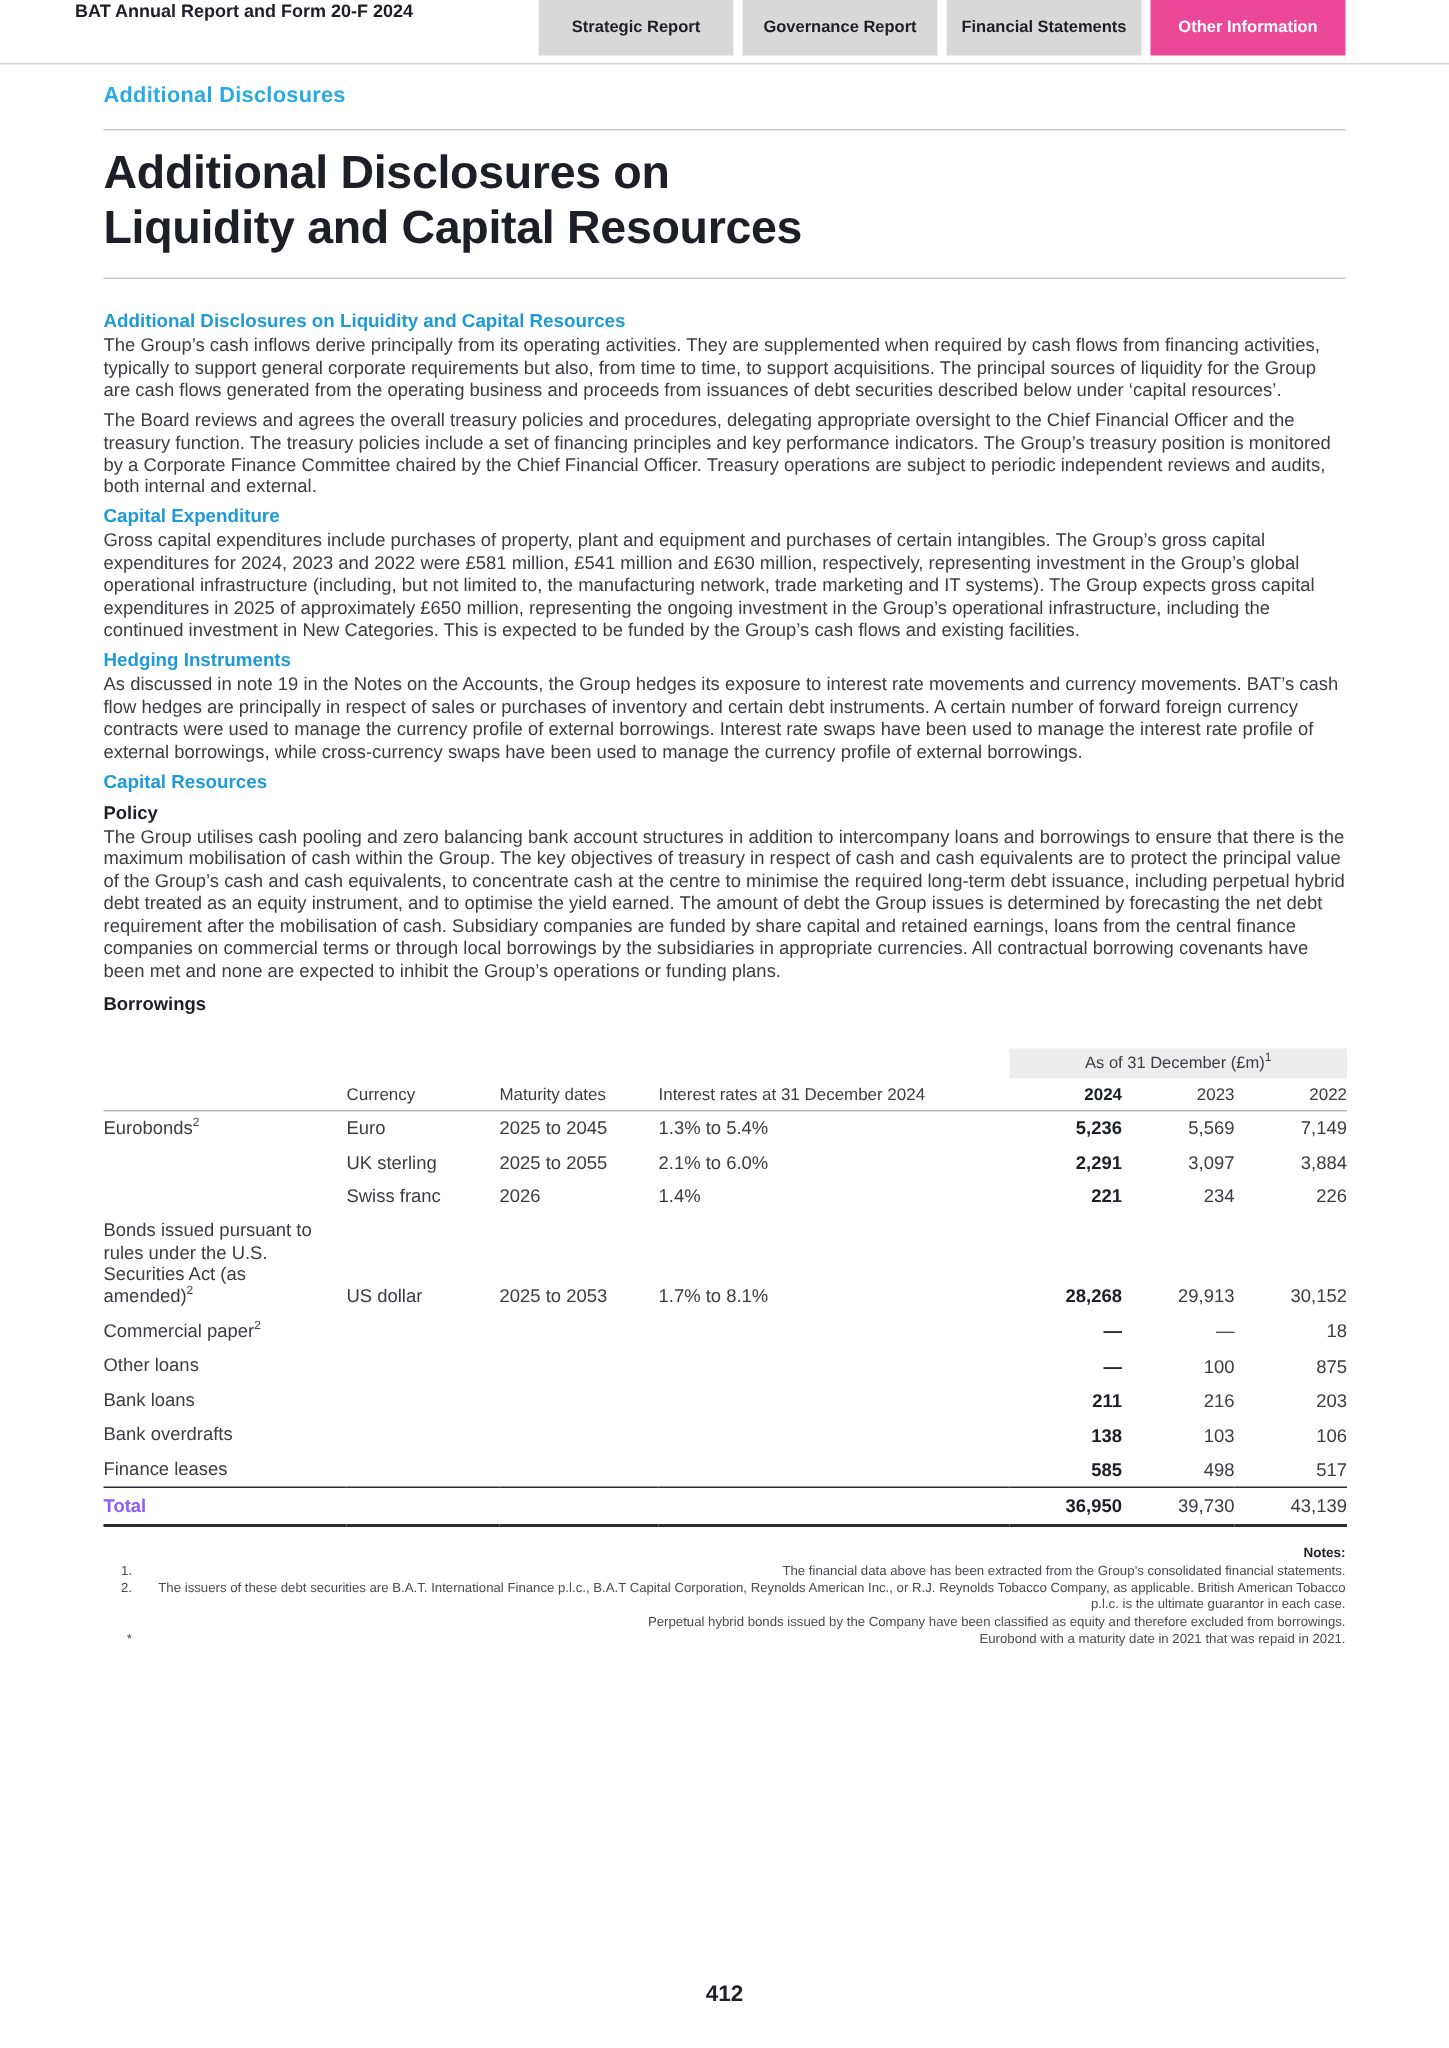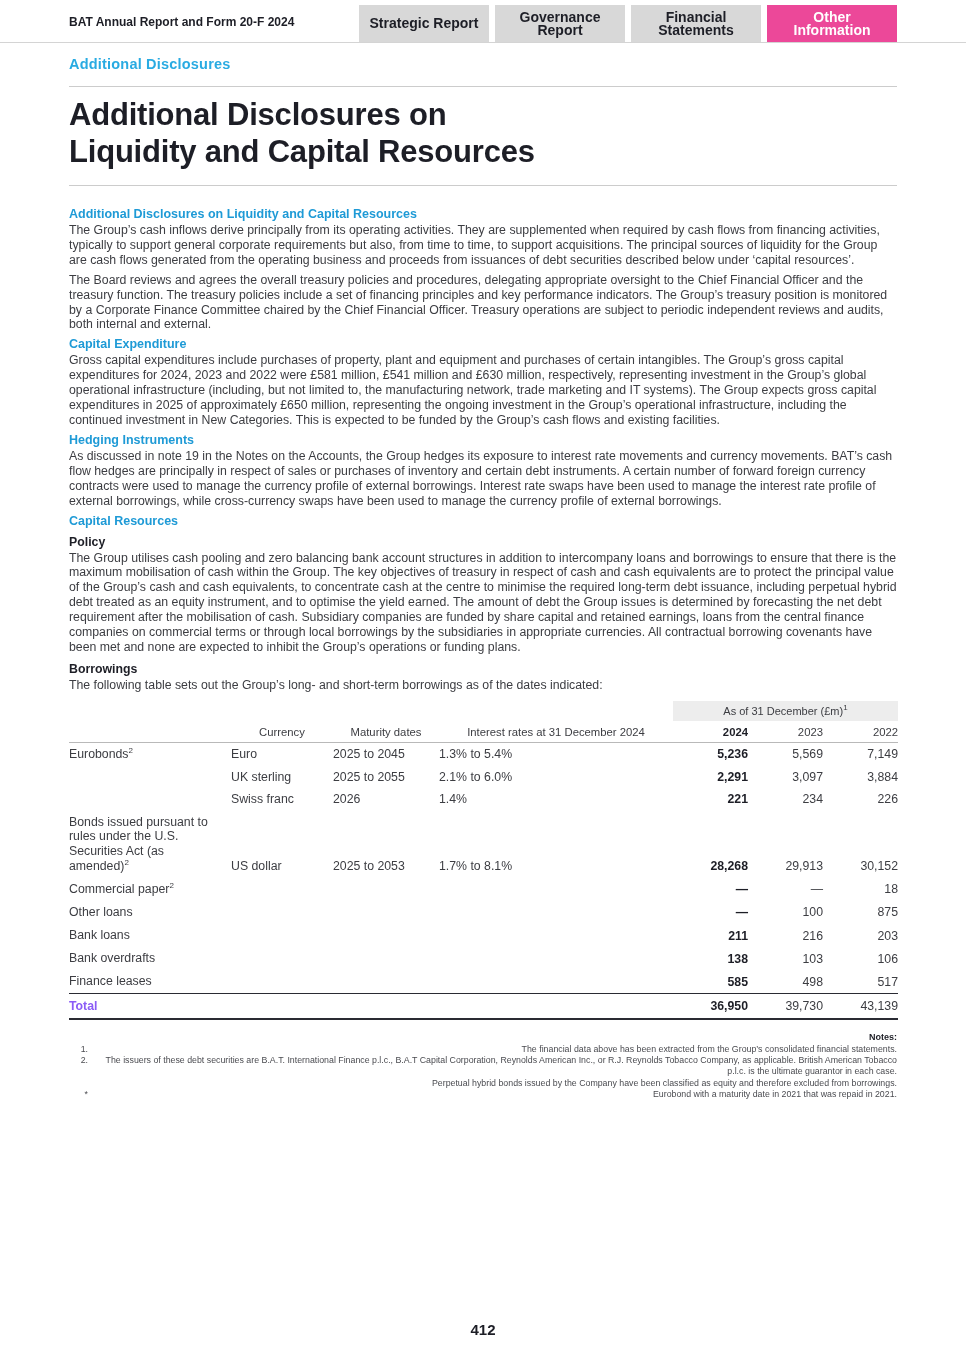--- a/index.html
+++ b/index.html
@@ -4,54 +4,54 @@
 <style>
   * { margin:0; padding:0; box-sizing:border-box; }
   html,body { background:#ffffff; }
   body {
     width:966px; height:1365px; position:relative;
     font-family:"Liberation Sans", sans-serif;
     color:#3c3d42; overflow:hidden;
   }
   
   .topbar {
-    display:flex; justify-content:space-between; align-items:flex-end;
+    display:flex; justify-content:space-between; 
     height:43px; border-bottom:1px solid #d4d4d4;
-    padding-left:69px; padding-right:69px;
+    padding-left:50px; padding-right:69px;
   }
   .topbar-title { font-size:12px; font-weight:bold; color:#1d1e26; padding-bottom:13px; }
   .tabs { display:flex; gap:6px; height:37px; }
   .tab {
     width:130px; display:flex; align-items:center; justify-content:center;
-    background:#d8d8d8; color:#1d1e26; font-size:14px; font-weight:bold;
+    background:#d8d8d8; color:#1d1e26; font-size:11px; font-weight:bold;
     text-align:center; line-height:13px; padding:0 6px; cursor:pointer;
   }
   .tab.active { background:#ec4899; color:#ffffff; }
   
   .content { padding:0 69px; }
   .eyebrow { margin-top:13px; font-size:14.5px; font-weight:bold; color:#29abe2; letter-spacing:0.2px; }
   .rule { border:none; border-top:1px solid #cccccc; height:0; }
   .rule-1 { margin-top:14px; }
   .page-title { margin-top:9px; font-size:31px; font-weight:bold; color:#1d1e26; line-height:37px; letter-spacing:-0.2px; }
   .rule-2 { margin-top:15px; }
   .sections { margin-top:21px; }
   .sec-heading { font-size:12.5px; font-weight:bold; color:#1e9ad6; margin-top:0; margin-bottom:2px; }
   .sub-heading { font-size:12.3px; font-weight:bold; color:#1d1e26; margin-top:7px; margin-bottom:2px; }
   p.body { font-size:12.3px; line-height:14.9px; color:#3c3d42; margin-bottom:5px; }
   
-  table.borrowings { width:100%; border-collapse:collapse; margin-top:8px; table-layout:fixed; }
+  table.borrowings { width:100%; border-collapse:collapse; margin-top:23px; table-layout:fixed; }
   col.c-label { width:162px; } col.c-currency { width:102px; }
   col.c-maturity { width:106px; } col.c-rates { width:234px; } col.c-year { width:75px; }
   td, th { vertical-align:bottom; }
   tr.band-row td.band {
     background:#ededed; text-align:center; font-size:11px; color:#3c3d42;
     padding:4px 0 4px 0;
   }
   tr.head-row th {
-    font-weight:normal; font-size:11.3px; color:#3c3d42; text-align:center;
+    font-weight:normal; font-size:11.3px; color:#3c3d42; text-align:left;
     padding:5px 0 4px 0; border-bottom:1px solid #b9b9b9;
   }
   tr.head-row th.num { text-align:right; }
   tr.head-row th.y24 { font-weight:bold; color:#1d1e26; }
   tbody td { font-size:12.3px; color:#3c3d42; padding:4px 0 4.5px 0; }
   tbody td.num { text-align:right; }
   tbody td.y24 { font-weight:bold; color:#1d1e26; }
   tbody td.lbl { padding-right:8px; line-height:14.6px; }
   sup { font-size:8px; vertical-align:super; line-height:0; }
   tr.total-row td {
@@ -105,21 +105,20 @@
     <p class="body">Gross capital expenditures include purchases of property, plant and equipment and purchases of certain intangibles. The Group’s gross capital expenditures for 2024, 2023 and 2022 were £581 million, £541 million and £630 million, respectively, representing investment in the Group’s global operational infrastructure (including, but not limited to, the manufacturing network, trade marketing and IT systems). The Group expects gross capital expenditures in 2025 of approximately £650 million, representing the ongoing investment in the Group’s operational infrastructure, including the continued investment in New Categories. This is expected to be funded by the Group’s cash flows and existing facilities.</p>
 
     <h3 class="sec-heading">Hedging Instruments</h3>
     <p class="body">As discussed in note 19 in the Notes on the Accounts, the Group hedges its exposure to interest rate movements and currency movements. BAT’s cash flow hedges are principally in respect of sales or purchases of inventory and certain debt instruments. A certain number of forward foreign currency contracts were used to manage the currency profile of external borrowings. Interest rate swaps have been used to manage the interest rate profile of external borrowings, while cross-currency swaps have been used to manage the currency profile of external borrowings.</p>
 
     <h3 class="sec-heading">Capital Resources</h3>
     <h4 class="sub-heading">Policy</h4>
     <p class="body">The Group utilises cash pooling and zero balancing bank account structures in addition to intercompany loans and borrowings to ensure that there is the maximum mobilisation of cash within the Group. The key objectives of treasury in respect of cash and cash equivalents are to protect the principal value of the Group’s cash and cash equivalents, to concentrate cash at the centre to minimise the required long-term debt issuance, including perpetual hybrid debt treated as an equity instrument, and to optimise the yield earned. The amount of debt the Group issues is determined by forecasting the net debt requirement after the mobilisation of cash. Subsidiary companies are funded by share capital and retained earnings, loans from the central finance companies on commercial terms or through local borrowings by the subsidiaries in appropriate currencies. All contractual borrowing covenants have been met and none are expected to inhibit the Group’s operations or funding plans.</p>
 
     <h4 class="sub-heading">Borrowings</h4>
-    <p class="body">The following table sets out the Group’s long- and short-term borrowings as of the dates indicated:</p>
   </div>
 
   <table class="borrowings">
     <colgroup>
       <col class="c-label">
         <col class="c-currency">
         <col class="c-maturity">
         <col class="c-rates">
       <col class="c-year">
         <col class="c-year">

